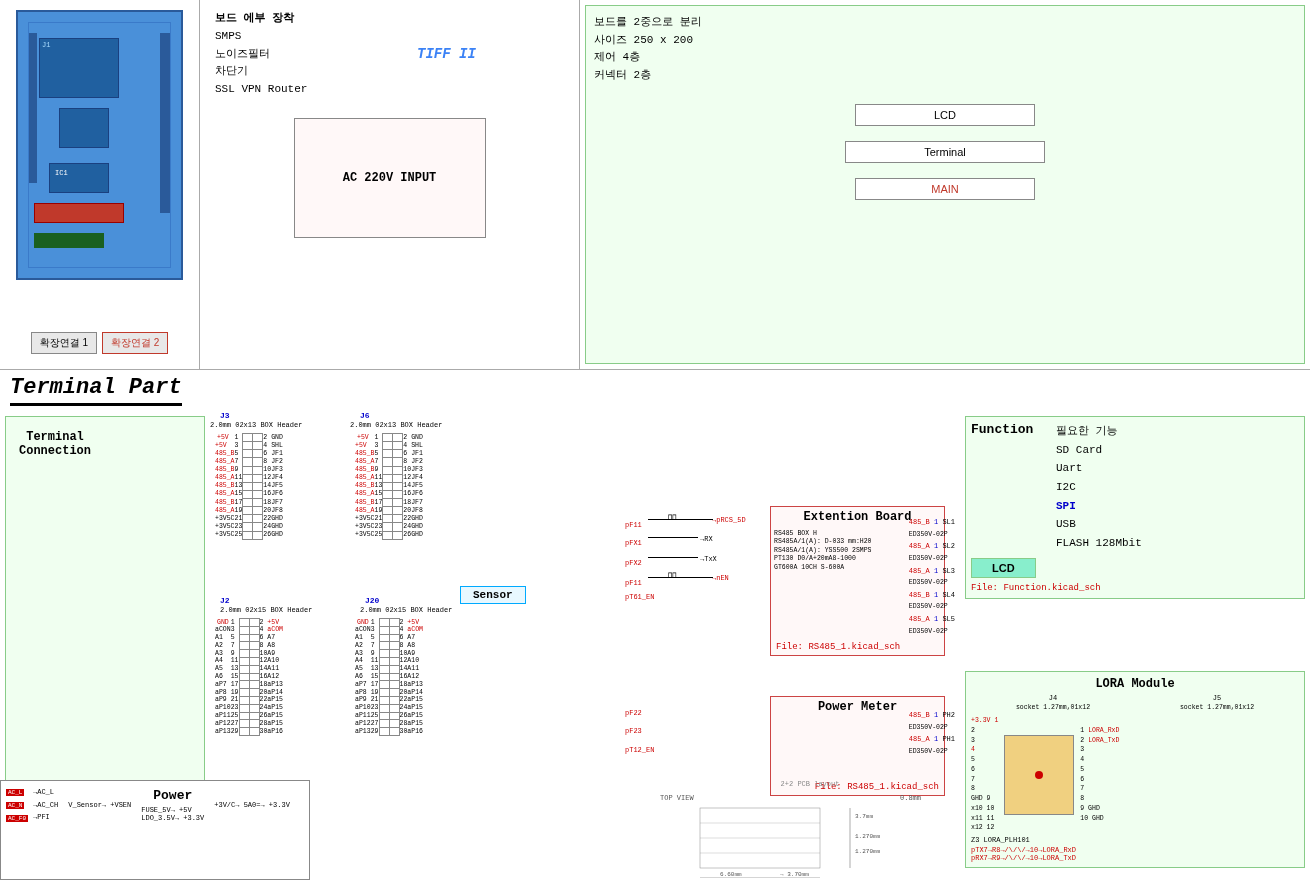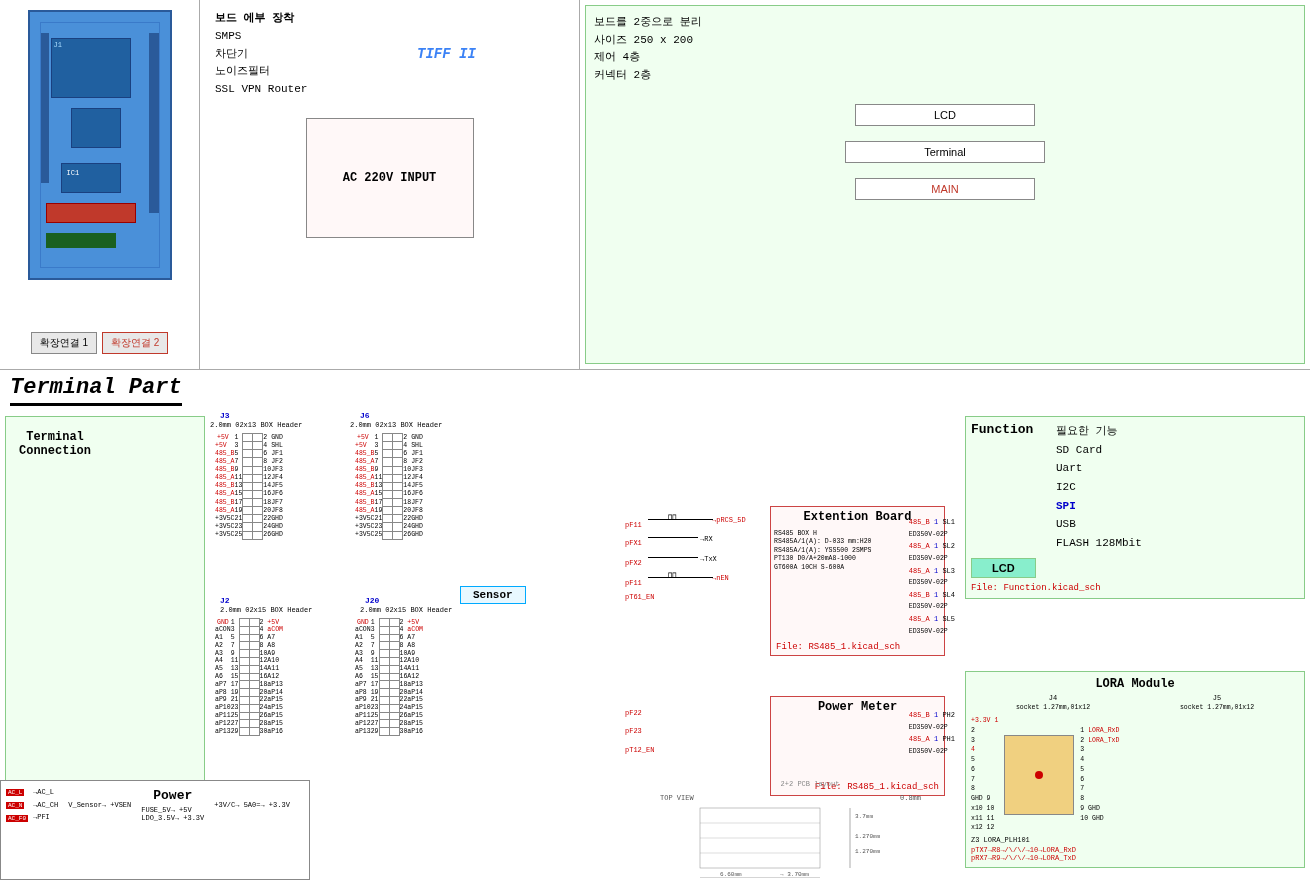--- a/index.html
+++ b/index.html
@@ -26,21 +26,21 @@
       width: 200px;
       min-width: 200px;
       border-right: 1px solid #aaa;
       display: flex;
       flex-direction: column;
       align-items: center;
       padding: 10px 5px;
     }
 
     .pcb-board {
-      width: 144px;
+      width: 167px;
       height: 270px;
       background: #4a90d9;
       border: 2px solid #2a5a9a;
       position: relative;
       overflow: hidden;
     }
 
     .pcb-inner {
       position: absolute;
       top: 10px; left: 10px; right: 10px; bottom: 10px;
@@ -96,21 +96,21 @@
     }
 
     .info-text {
       font-size: 11px;
       color: #000;
       line-height: 1.6;
     }
 
     .ac-input-box {
       border: 1px solid #888;
-      width: 168px;
+      width: 192px;
       height: 120px;
       margin: 20px auto;
       display: flex;
       align-items: center;
       justify-content: center;
       background: #fff8f8;
     }
 
     .ac-input-text {
       font-size: 12px;
@@ -247,22 +247,22 @@
     </div>
   </div>
 
   <div class="info-area">
     <div style="position:relative;">
       <span class="tiff-label">TIFF II</span>
     </div>
     <div style="margin-top:5px;">
       <div class="info-title">보드 에부 장착</div>
       <div class="info-text">SMPS</div>
+      <div class="info-text">노이즈필터</div>
       <div class="info-text">차단기</div>
-      <div class="info-text">노이즈필터</div>
       <div class="info-text">SSL VPN  Router</div>
     </div>
     <div class="ac-input-box">
       <span class="ac-input-text">AC 220V INPUT</span>
     </div>
   </div>
 
   <div style="flex:1;margin:5px;border:1px solid #88cc88;background:#f0fff0;padding:8px;position:relative;">
     <div class="case-text">보드를 2중으로 분리</div>
     <div class="case-text">사이즈  250 x 200</div>

